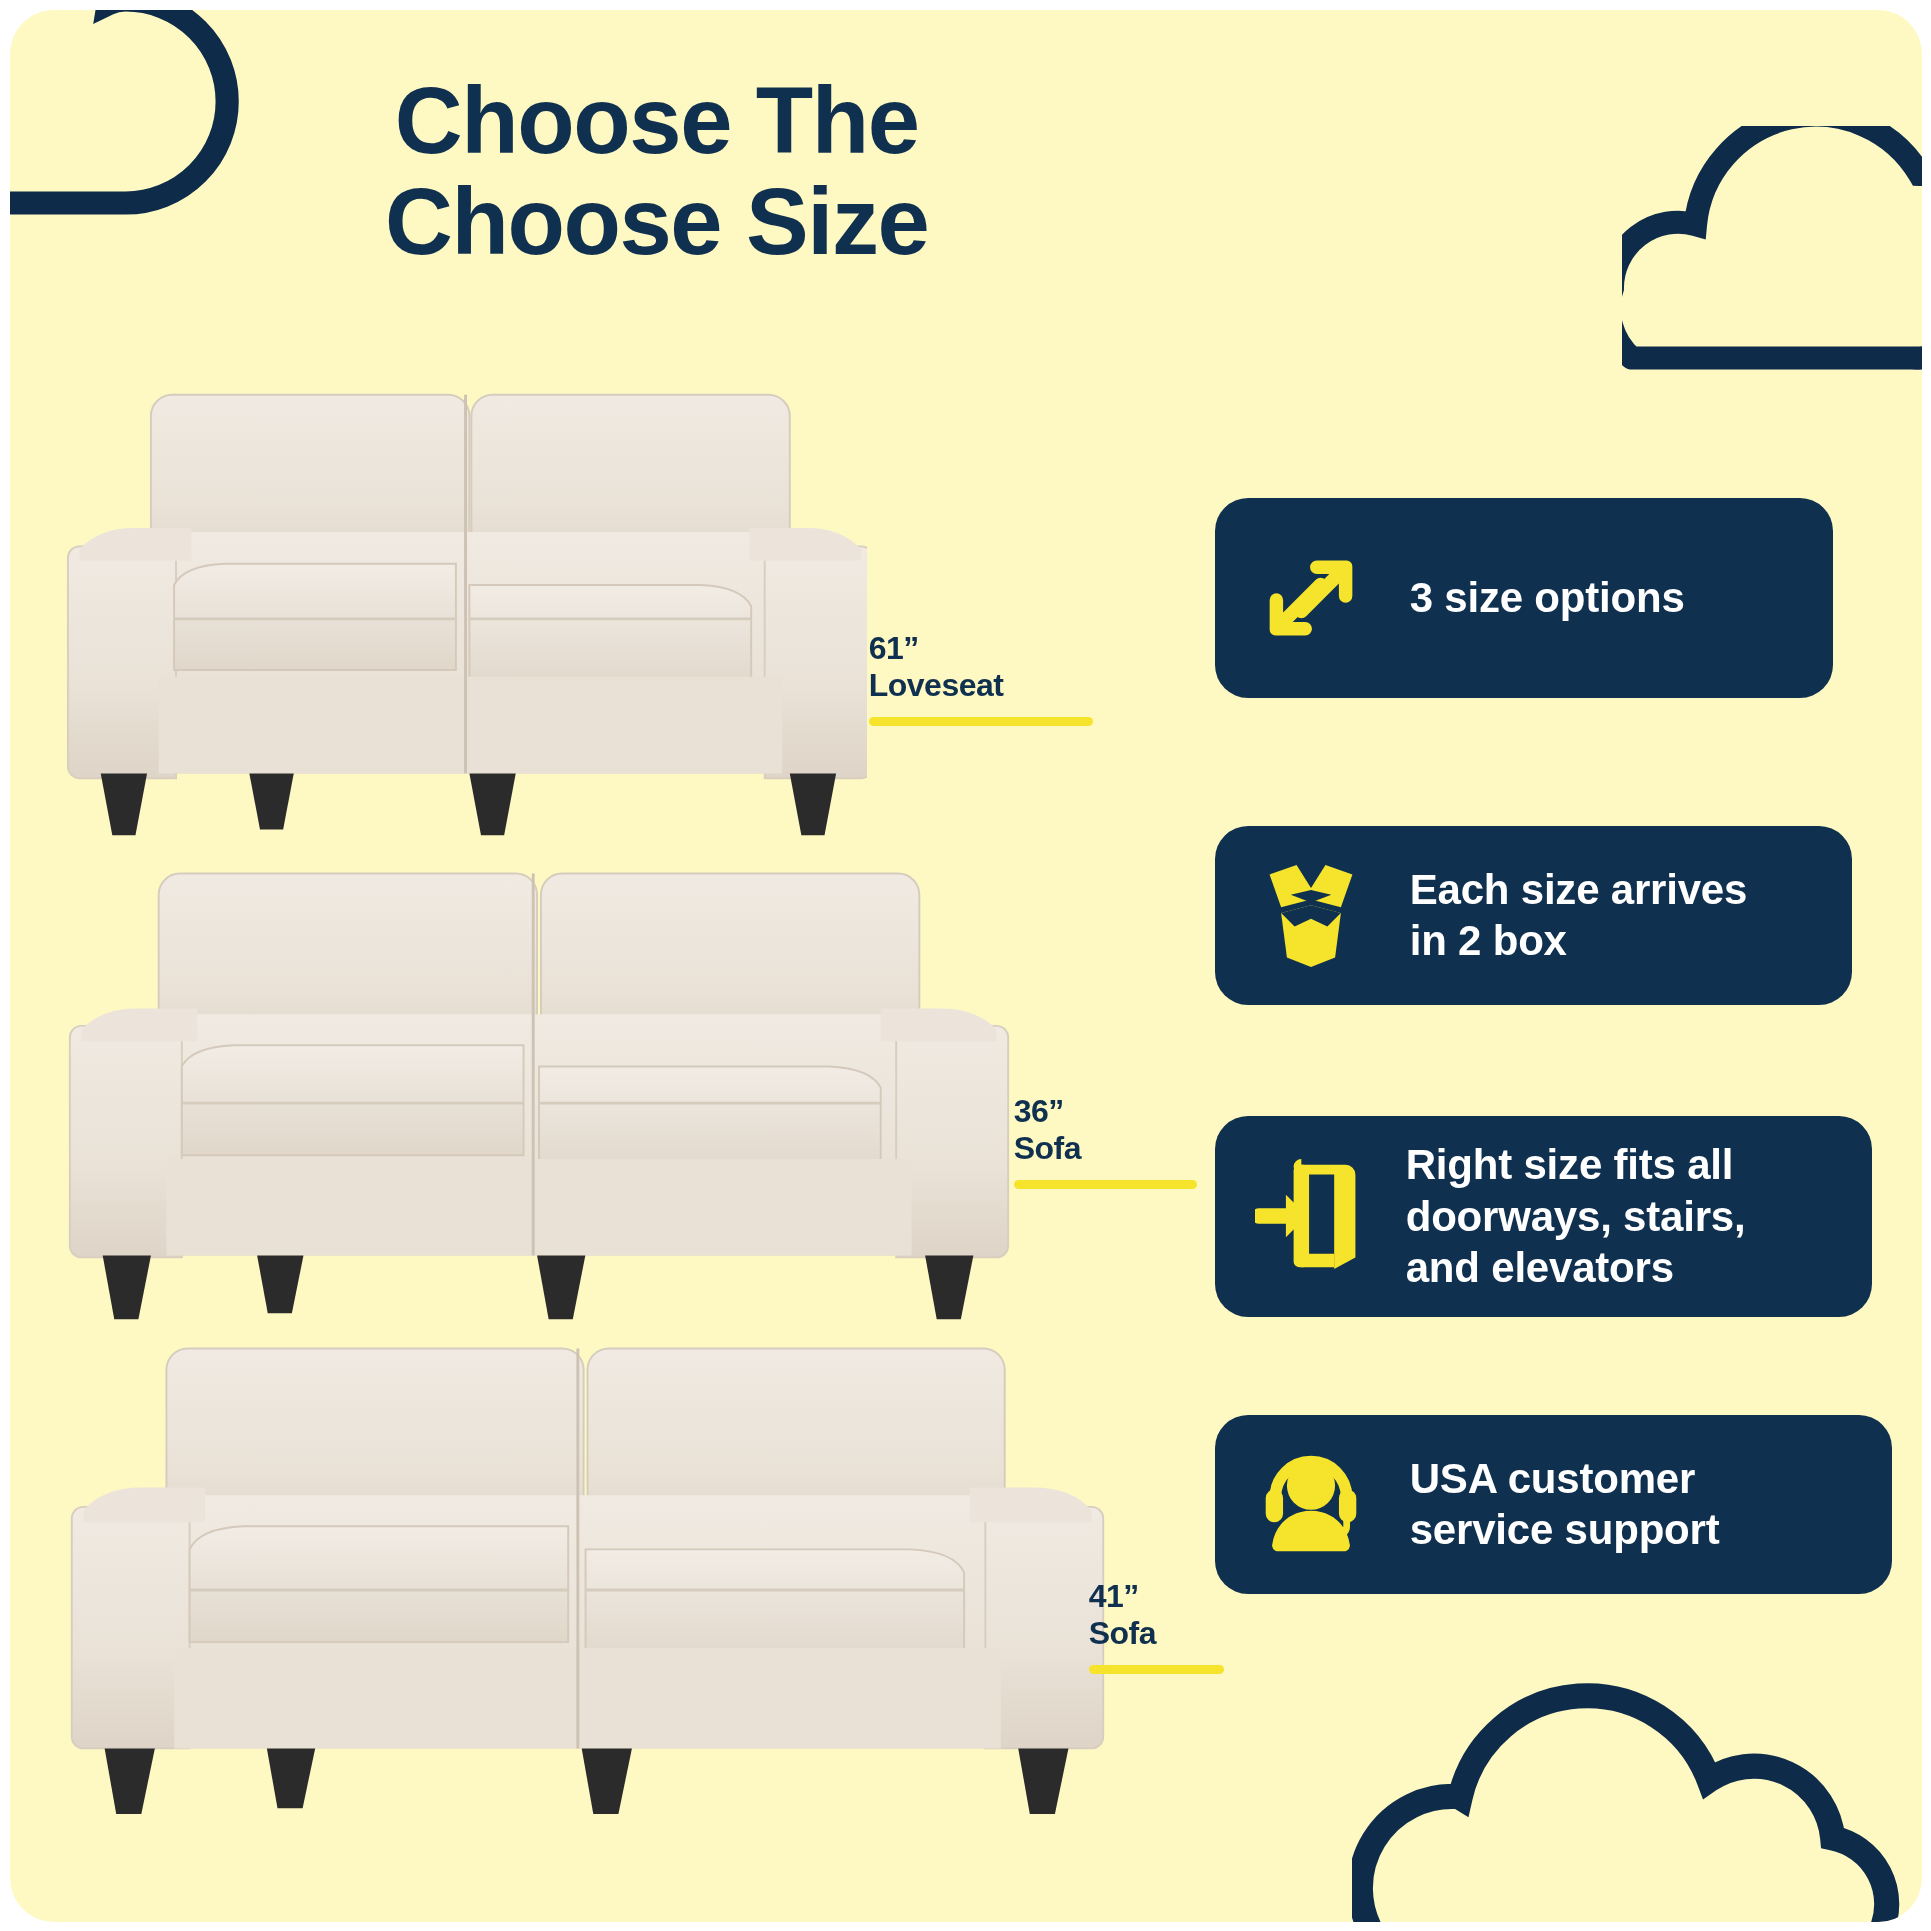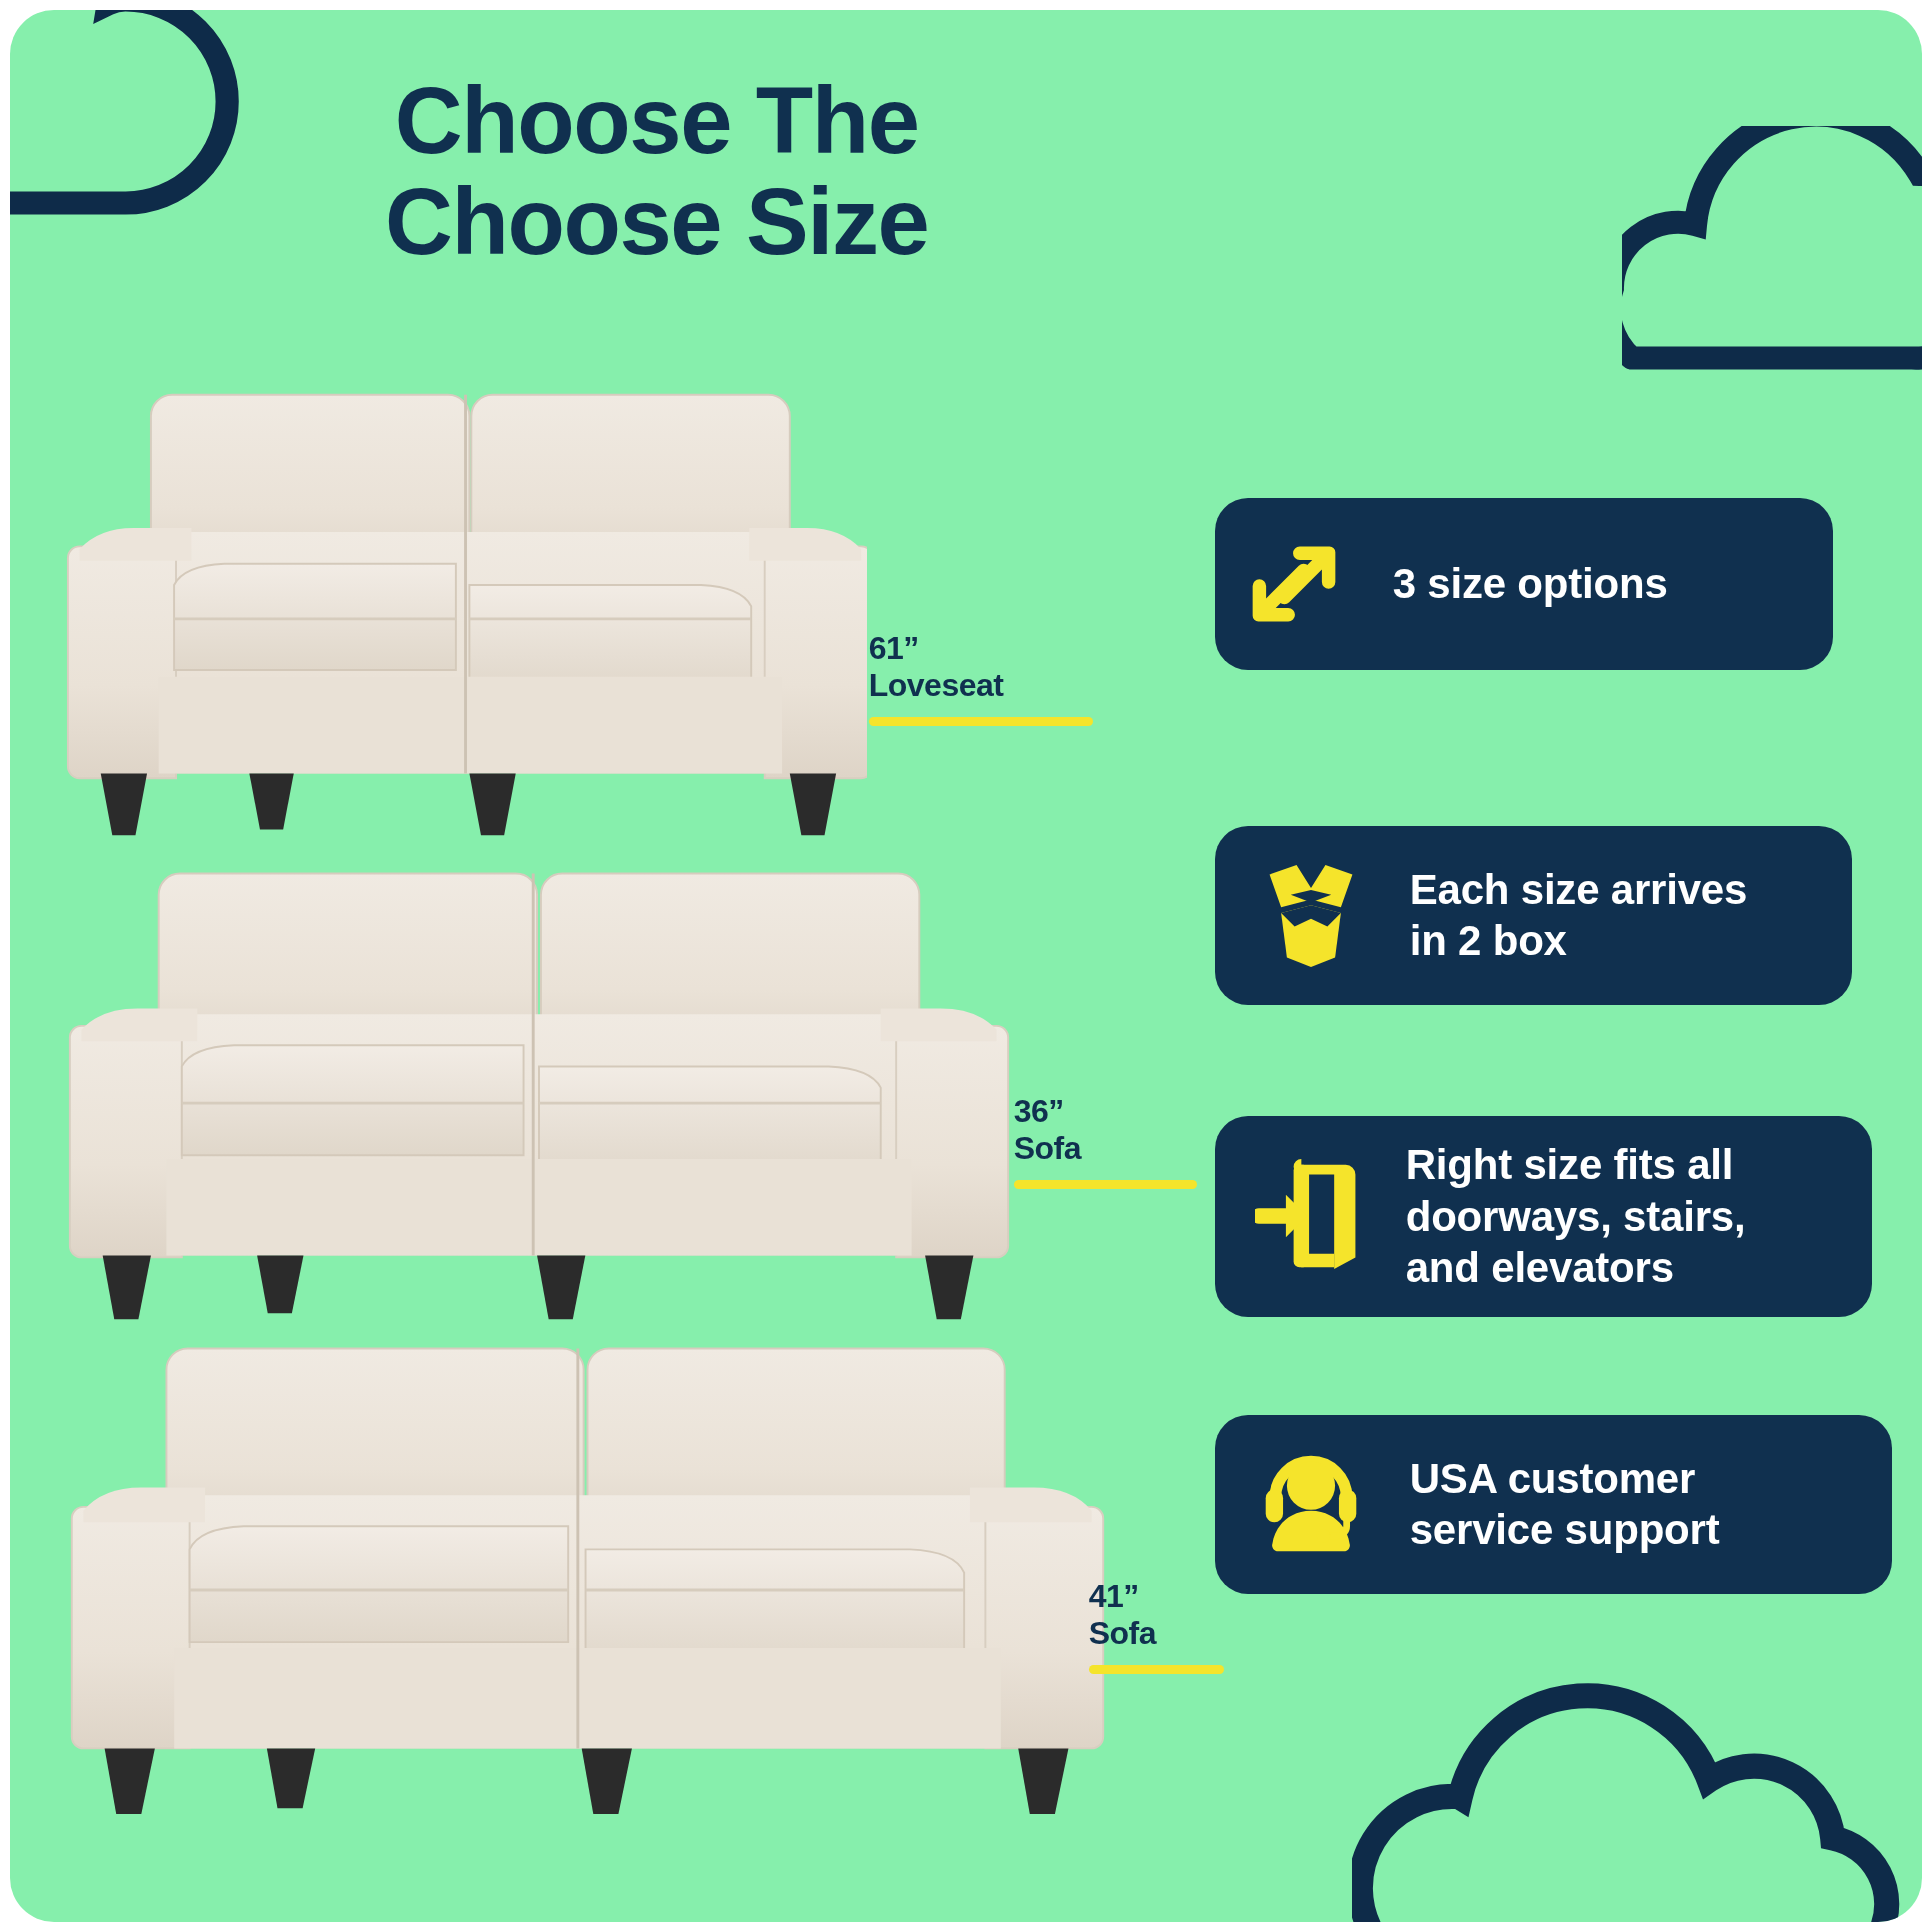--- a/index.html
+++ b/index.html
@@ -1,20 +1,20 @@
 <!DOCTYPE html>
 <html><head>
 <meta charset="utf-8">
 <style>
   html,body{margin:0;padding:0;background:#ffffff;}
   body{width:1931px;height:1931px;overflow:hidden;font-family:"Liberation Sans",sans-serif;}
   #canvas{position:relative;width:1931px;height:1931px;background:#ffffff;}
   .panel{
     position:absolute;left:9.7px;top:9.7px;width:1912px;height:1912px;
-    background:#86efac;border-radius:44px;overflow:hidden;
+    background:#fef9c3;border-radius:44px;overflow:hidden;
   }
 
   
   .cloud{position:absolute;pointer-events:none;}
   .cloud svg{display:block;}
 
   
   .title{
     position:absolute;left:0;top:60px;width:1294px;text-align:center;
     color:#123css;
@@ -202,21 +202,21 @@
         <path d="M986 430 h52 l-14 68 h-26 z" fill="#2b2b2b"></path>
       </svg>
     </div>
 
     <div class="size-label" style="left:1079px;top:1568px;width:193px;">
       <span class="txt">41”
 Sofa</span>
       <span class="rule" style="width:135px;"></span>
     </div>
 
-    <div class="card" style="left:1205px;top:488px;width:618px;height:172px;padding:0 16px;">
+    <div class="card" style="left:1205px;top:488px;width:618px;height:200px;padding:0 33px;">
       <div class="ic" style="width:127px;height:127px;">
         <svg width="100" height="100" viewBox="0 0 104 104">
           <path d="M56 14 h34 a4 4 0 0 1 4 4 v34 a3 3 0 0 1 -6 0 v-24 l-42 42 v0
                    l-0 0" fill="none"></path>
           <path d="M58 13 h31 a6 6 0 0 1 6 6 v31 a7 7 0 0 1 -14 0 v-13 l-34 34
                    a7 7 0 0 1 -10 -10 l34 -34 h-13 a7 7 0 0 1 0 -14 z" fill="#f5e42b"></path>
           <path d="M46 91 h-31 a6 6 0 0 1 -6 -6 v-31 a7 7 0 0 1 14 0 v13 l34 -34
                    a7 7 0 0 1 10 10 l-34 34 h13 a7 7 0 0 1 0 14 z" fill="#f5e42b"></path>
         </svg>
       </div>

